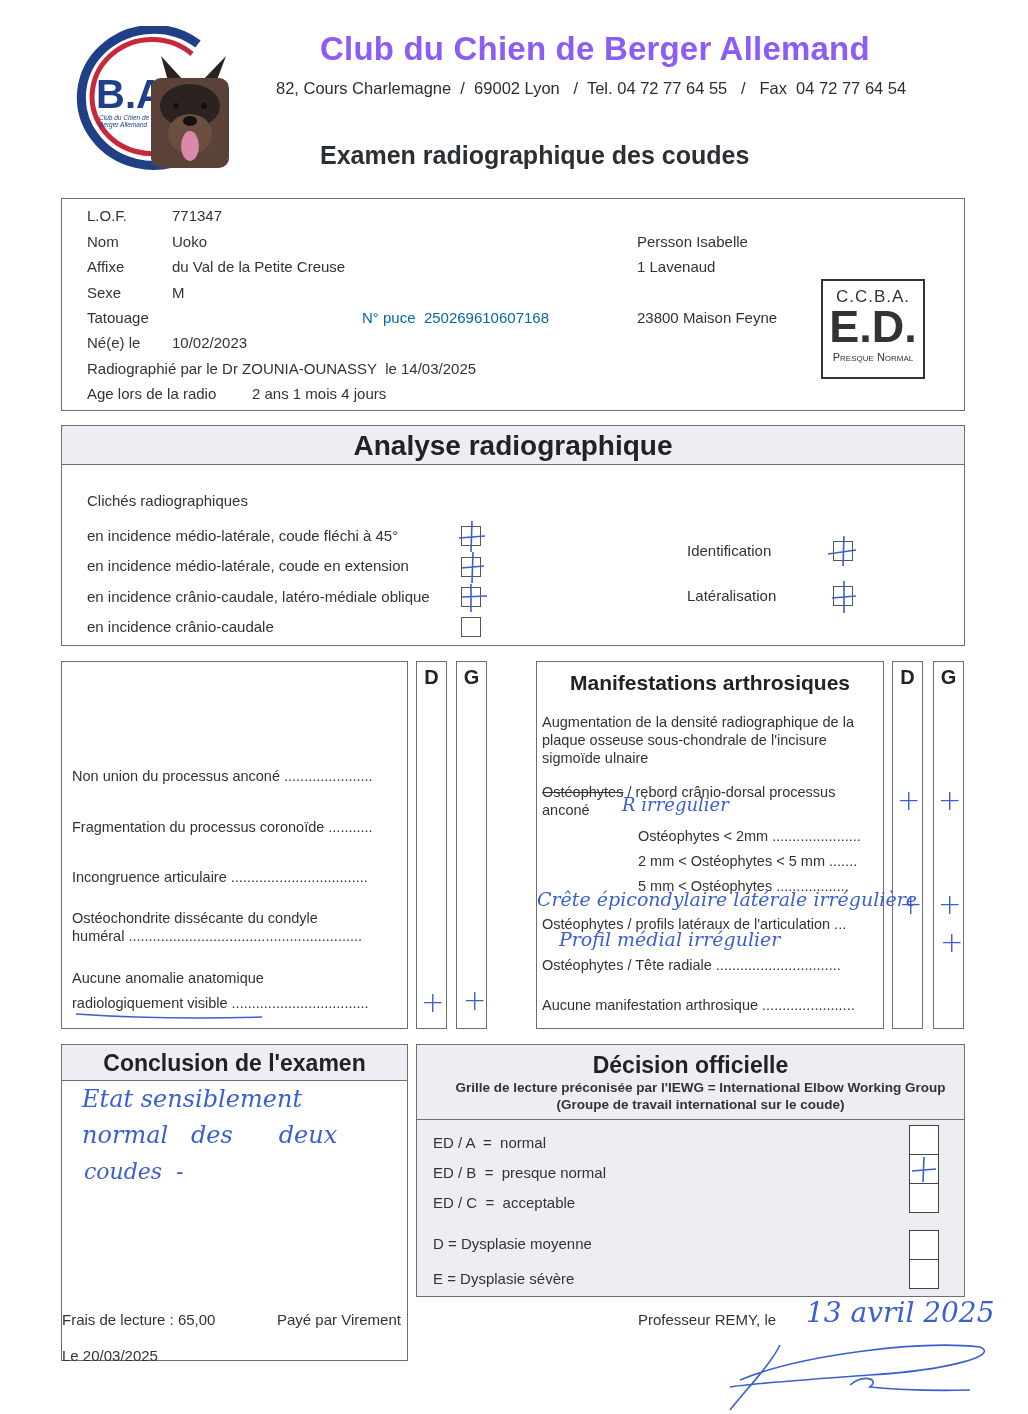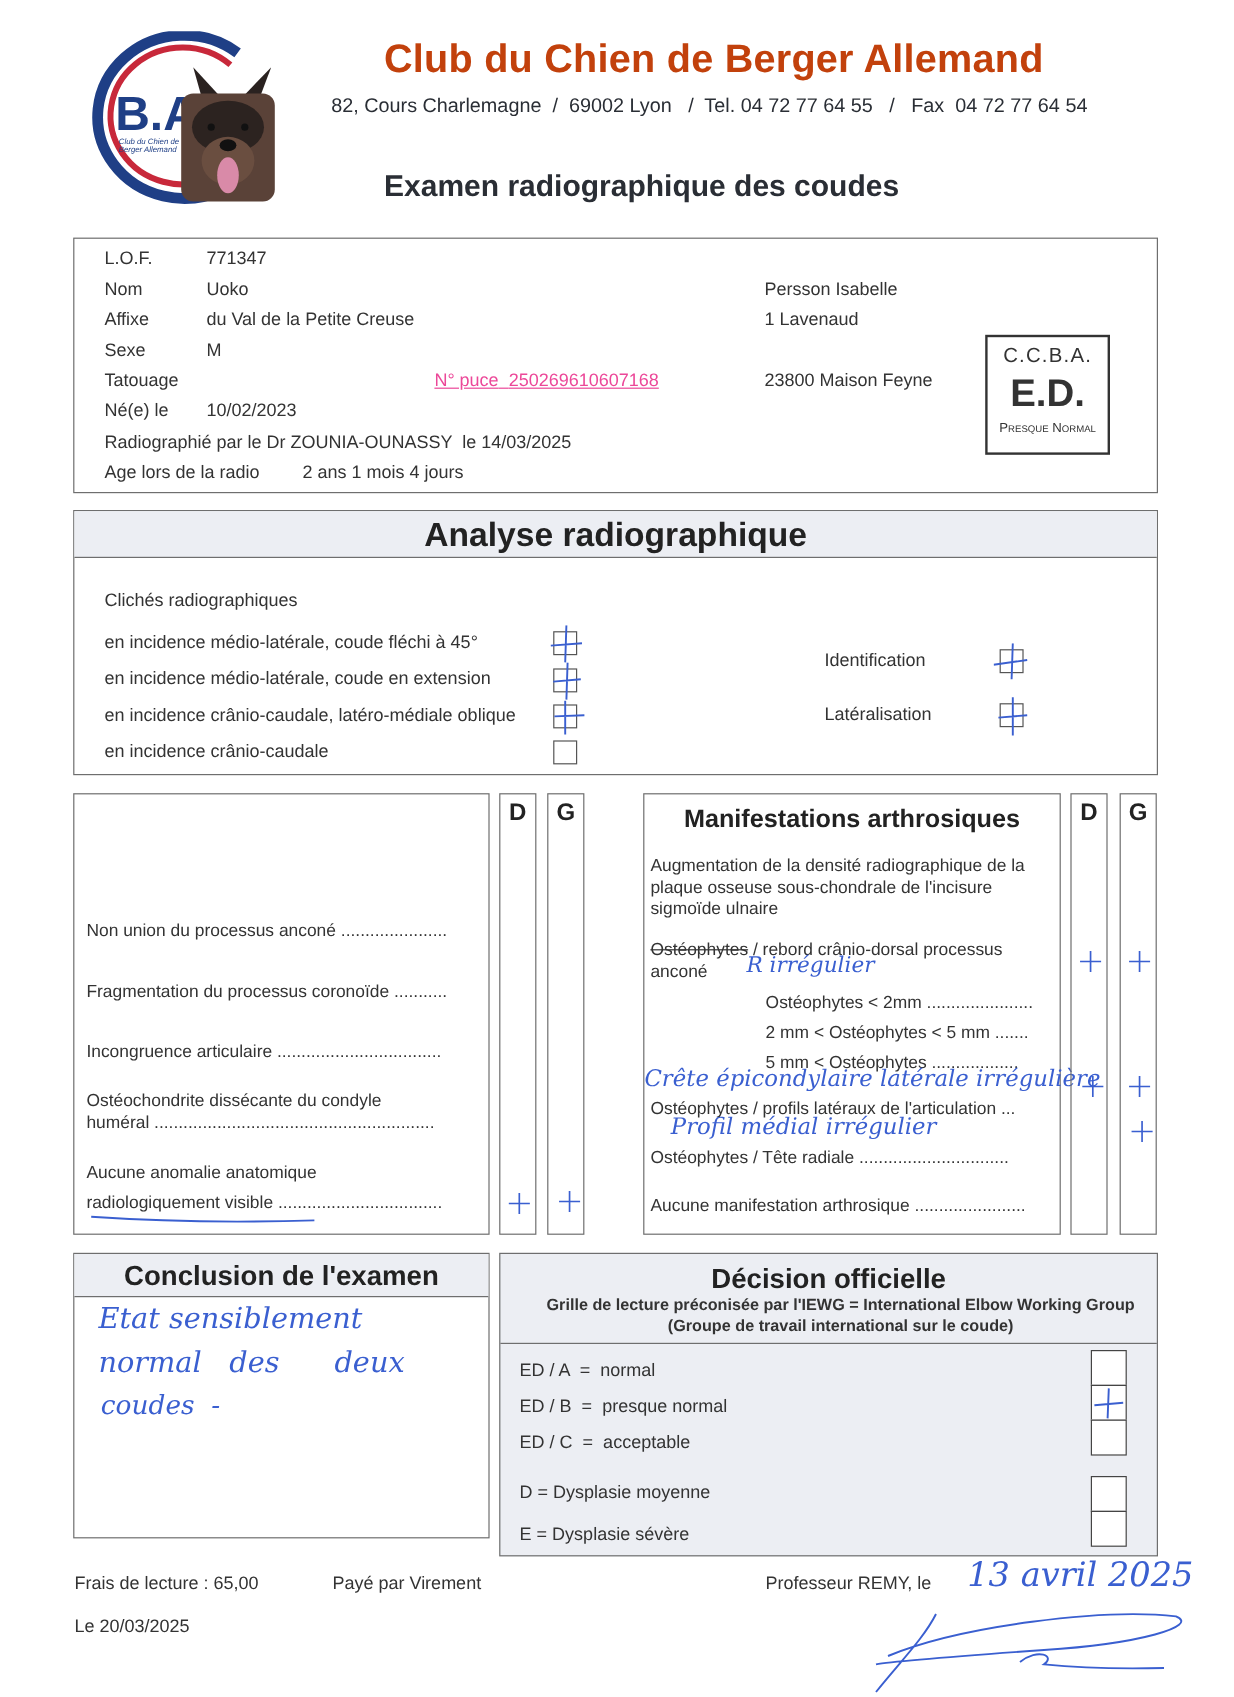--- a/index.html
+++ b/index.html
@@ -5,32 +5,32 @@
   * { box-sizing: border-box; margin: 0; padding: 0; }
   html, body { width: 1028px; height: 1414px; background: #ffffff; overflow: hidden; }
   body { position: relative; font-family: "Liberation Sans", "DejaVu Sans", sans-serif; color: #222; }
   .abs { position: absolute; }
   .hand { font-family: "DejaVu Serif", "Liberation Serif", serif; font-style: italic; color: #3a5fd0; }
   .box { position: absolute; border: 1.5px solid #6e6e6e; }
   .gray { background: #eceef3; }
 
   
   #logo { left: 66px; top: 26px; width: 170px; height: 145px; }
-  #club-title { left: 320px; top: 30px; font-size: 33px; font-weight: bold; color: #c2410c; letter-spacing: 0.2px; }
+  #club-title { left: 320px; top: 30px; font-size: 33px; font-weight: bold; color: #8b5cf6; letter-spacing: 0.2px; }
   #club-address { left: 276px; top: 79px; font-size: 16.5px; color: #2a2e35; white-space: pre; }
   #doc-title { left: 320px; top: 141px; font-size: 25px; font-weight: bold; color: #2a2e35; }
 
   
   #identity-box { left: 61px; top: 198px; width: 904px; height: 213px; }
   .id-label { position: absolute; left: 25px; font-size: 15px; color: #333; }
   .id-value { position: absolute; left: 110px; font-size: 15px; color: #333; }
   .owner-line { position: absolute; left: 575px; font-size: 15px; color: #333; }
   #stamp { left: 759px; top: 80px; width: 104px; height: 100px; border: 2px solid #333; text-align: center; }
   #stamp-top { font-size: 17px; font-weight: normal; letter-spacing: 1px; margin-top: 6px; color: #333; }
-  #stamp-big { font-size: 32px; font-weight: bold; line-height: 40px; color: #333; }
+  #stamp-big { font-size: 45px; font-weight: bold; line-height: 40px; color: #333; }
   #stamp-bottom { font-size: 11px; font-variant: small-caps; color: #333; margin-top: 4px; }
 
   
   #analyse-box { left: 61px; top: 425px; width: 904px; height: 221px; }
   #analyse-header { position: absolute; left: 0; top: 0; width: 100%; height: 39px; border-bottom: 1.5px solid #6e6e6e; text-align: center; }
   #analyse-title { font-size: 28px; font-weight: bold; line-height: 39px; color: #222; }
   .cl-text { position: absolute; left: 25px; font-size: 15px; color: #333; }
   .chk { position: absolute; width: 20px; height: 20px; border: 1.5px solid #555; background: #fff; }
   .chk-mark { position: absolute; left: -6px; top: -6px; width: 32px; height: 32px; }
 
@@ -40,21 +40,21 @@
   .row-text { position: absolute; font-size: 14.5px; color: #333; line-height: 18px; }
   .dg-col { position: absolute; border: 1.5px solid #6e6e6e; }
   .dg-head { text-align: center; font-size: 20px; font-weight: bold; margin-top: 4px; color: #222; }
   .plus { position: absolute; font-size: 28px; color: #3a5fd0; font-family: "DejaVu Sans", sans-serif; font-weight: 200; }
 
   
   #manif-box { left: 536px; top: 661px; width: 348px; height: 368px; }
   #manif-title { position: absolute; left: 0; width: 100%; top: 9px; text-align: center; font-size: 21px; font-weight: bold; color: #222; }
 
   
-  #concl-box { left: 61px; top: 1044px; width: 347px; height: 238px; }
+  #concl-box { left: 61px; top: 1044px; width: 347px; height: 317px; }
   #concl-header { position: absolute; left: 0; top: 0; width: 100%; height: 36px; border-bottom: 1.5px solid #6e6e6e; text-align: center; }
   #concl-title { font-size: 23px; font-weight: bold; line-height: 36px; color: #222; }
 
   
   #dec-box { left: 416px; top: 1044px; width: 549px; height: 253px; }
   #dec-header { position: absolute; left: 0; top: 0; width: 100%; height: 75px; border-bottom: 1.5px solid #6e6e6e; text-align: center; }
   #dec-title { font-size: 23px; font-weight: bold; margin-top: 7px; color: #222; }
   .dec-sub { font-size: 13.5px; font-weight: bold; color: #333; line-height: 17px; padding-left: 20px; }
   .dec-line { position: absolute; left: 16px; font-size: 15px; color: #333; white-space: pre; }
   .dec-cell { position: absolute; left: 492px; width: 30px; height: 30px; border: 1.5px solid #444; background: #fff; }
@@ -92,21 +92,21 @@
   <div class="id-label" style="top:8px">L.O.F.</div>
   <div class="id-value" style="top:8px">771347</div>
   <div class="id-label" style="top:34px">Nom</div>
   <div class="id-value" style="top:34px">Uoko</div>
   <div class="id-label" style="top:59px">Affixe</div>
   <div class="id-value" style="top:59px">du Val de la Petite Creuse</div>
   <div class="id-label" style="top:85px">Sexe</div>
   <div class="id-value" style="top:85px">M</div>
   <div class="id-label" style="top:110px">Tatouage</div>
   <div class="id-value" style="top:110px"></div>
-  <div class="abs" style="left:300px; top:110px; font-size:15px; color:#ec4899;text-decoration:underline;">
+  <div class="abs" style="left:300px; top:110px; font-size:15px; color:#0369a1;">
     <span>N° puce</span>&nbsp;
     <span>250269610607168</span>
   </div>
   <div class="id-label" style="top:135px">Né(e) le</div>
   <div class="id-value" style="top:135px">10/02/2023</div>
   <div class="id-label" style="top:161px; white-space:pre;">Radiographié par le Dr ZOUNIA-OUNASSY  le 14/03/2025</div>
   <div class="id-label" style="top:186px">Age lors de la radio</div>
   <div class="abs" style="left:190px; top:186px; font-size:15px; color:#333;">2 ans 1 mois 4 jours</div>
 
   <div class="owner-line" style="top:34px">Persson Isabelle</div>

